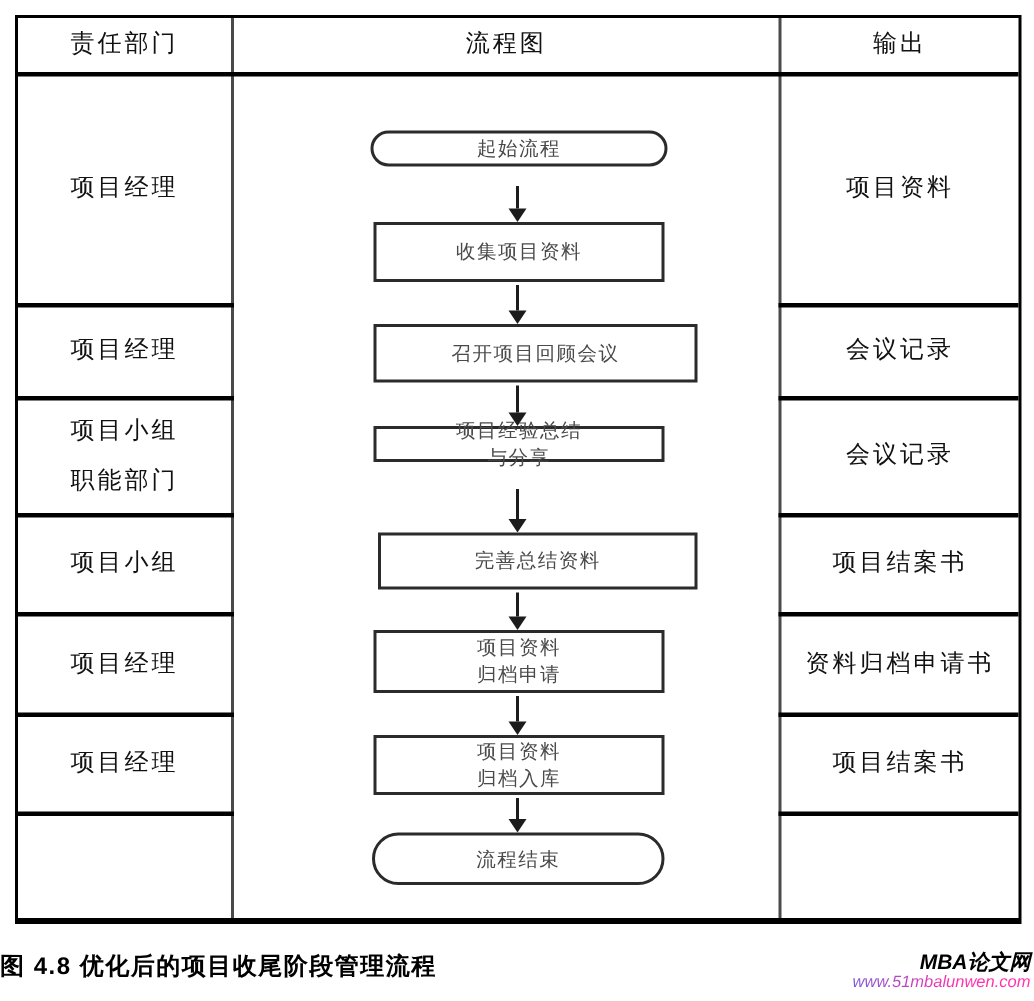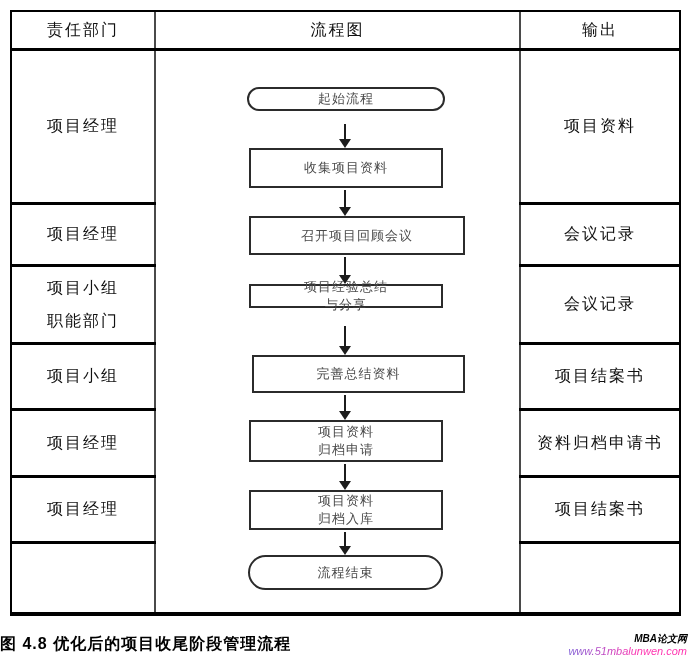--- a/index.html
+++ b/index.html
@@ -96,21 +96,21 @@
     color: #000;
     letter-spacing: 1px;
   }
   .watermark {
     position: absolute;
     right: 2px; top: 633px;
     text-align: right;
     font-style: italic;
     line-height: 1.15;
   }
-  .wm-name { font-size: 10px; font-weight: bold; color: #000; }
+  .wm-name { font-size: 14px; font-weight: bold; color: #000; }
   .wm-url  {
     font-size: 11px;
     color: #ff2fae;
     background: linear-gradient(90deg, #7b5bd6 0%, #ff2fae 60%);
     -webkit-background-clip: text;
     background-clip: text;
     -webkit-text-fill-color: transparent;
   }
 </style>
 </head>

